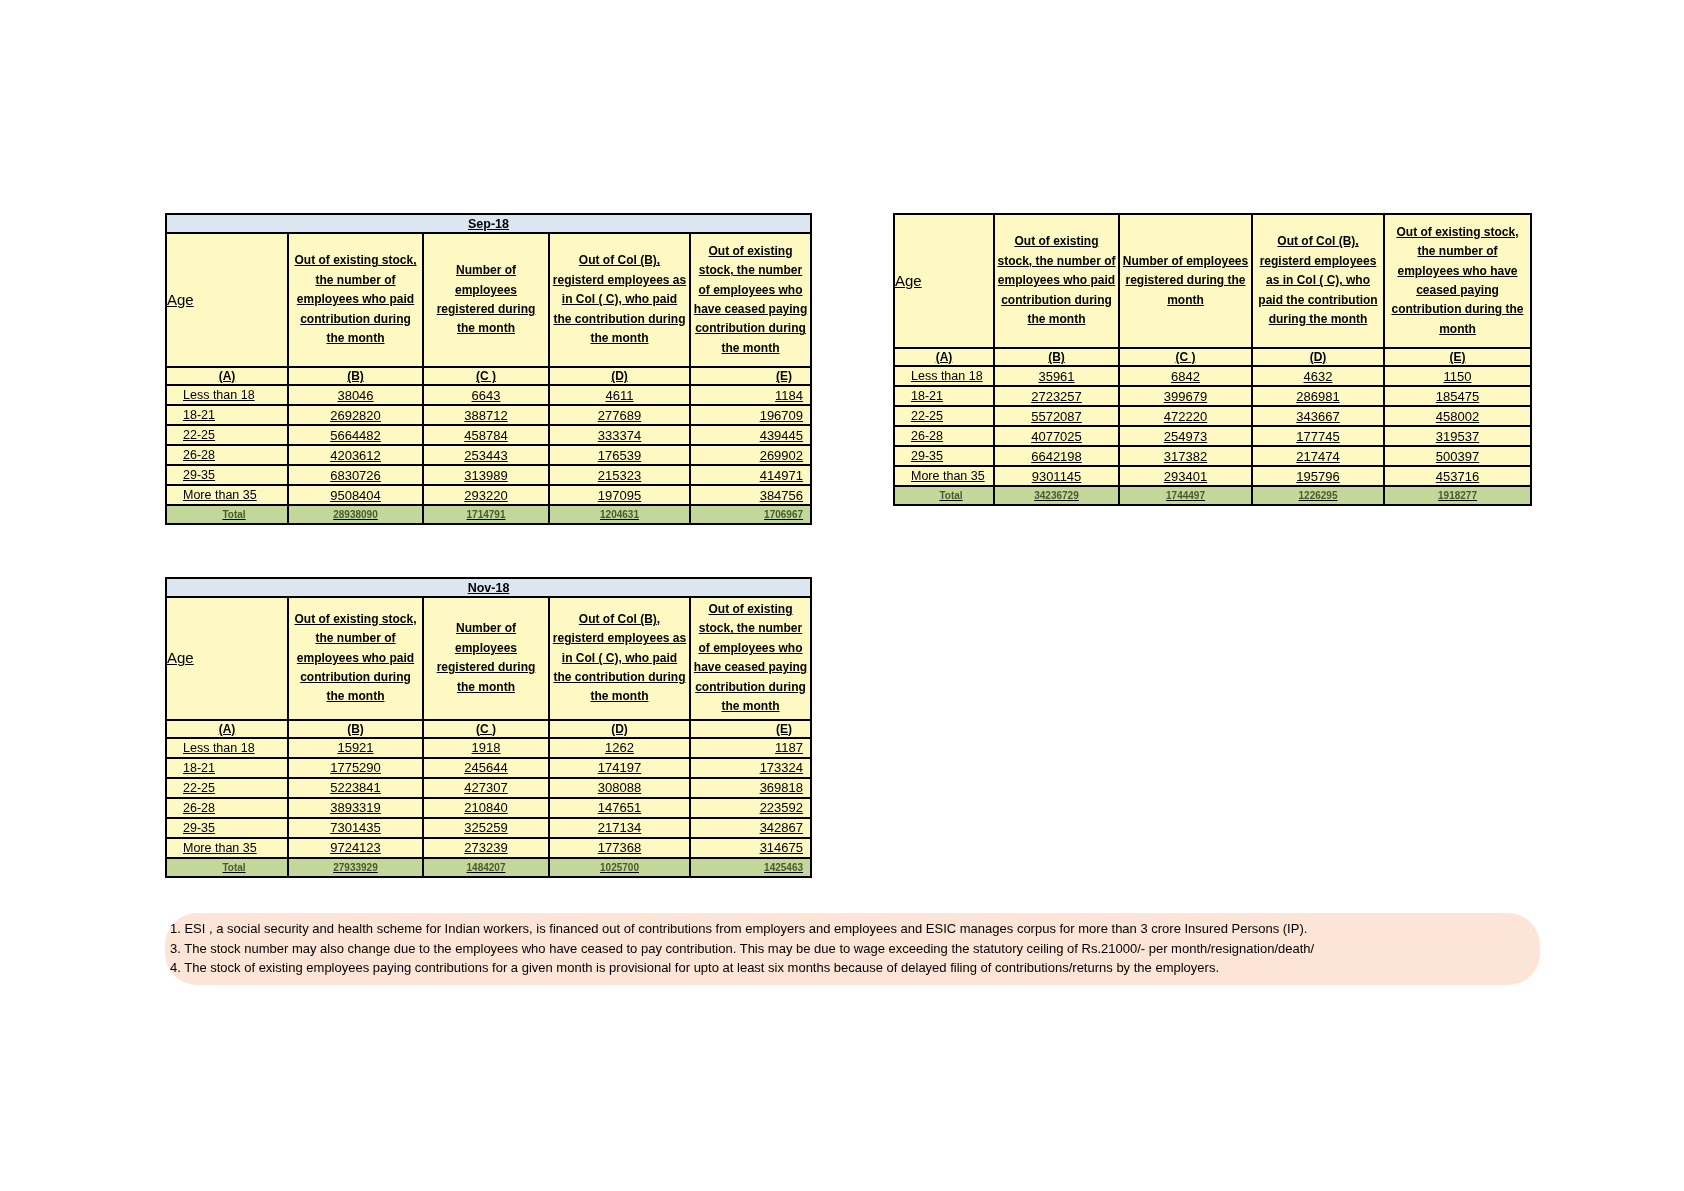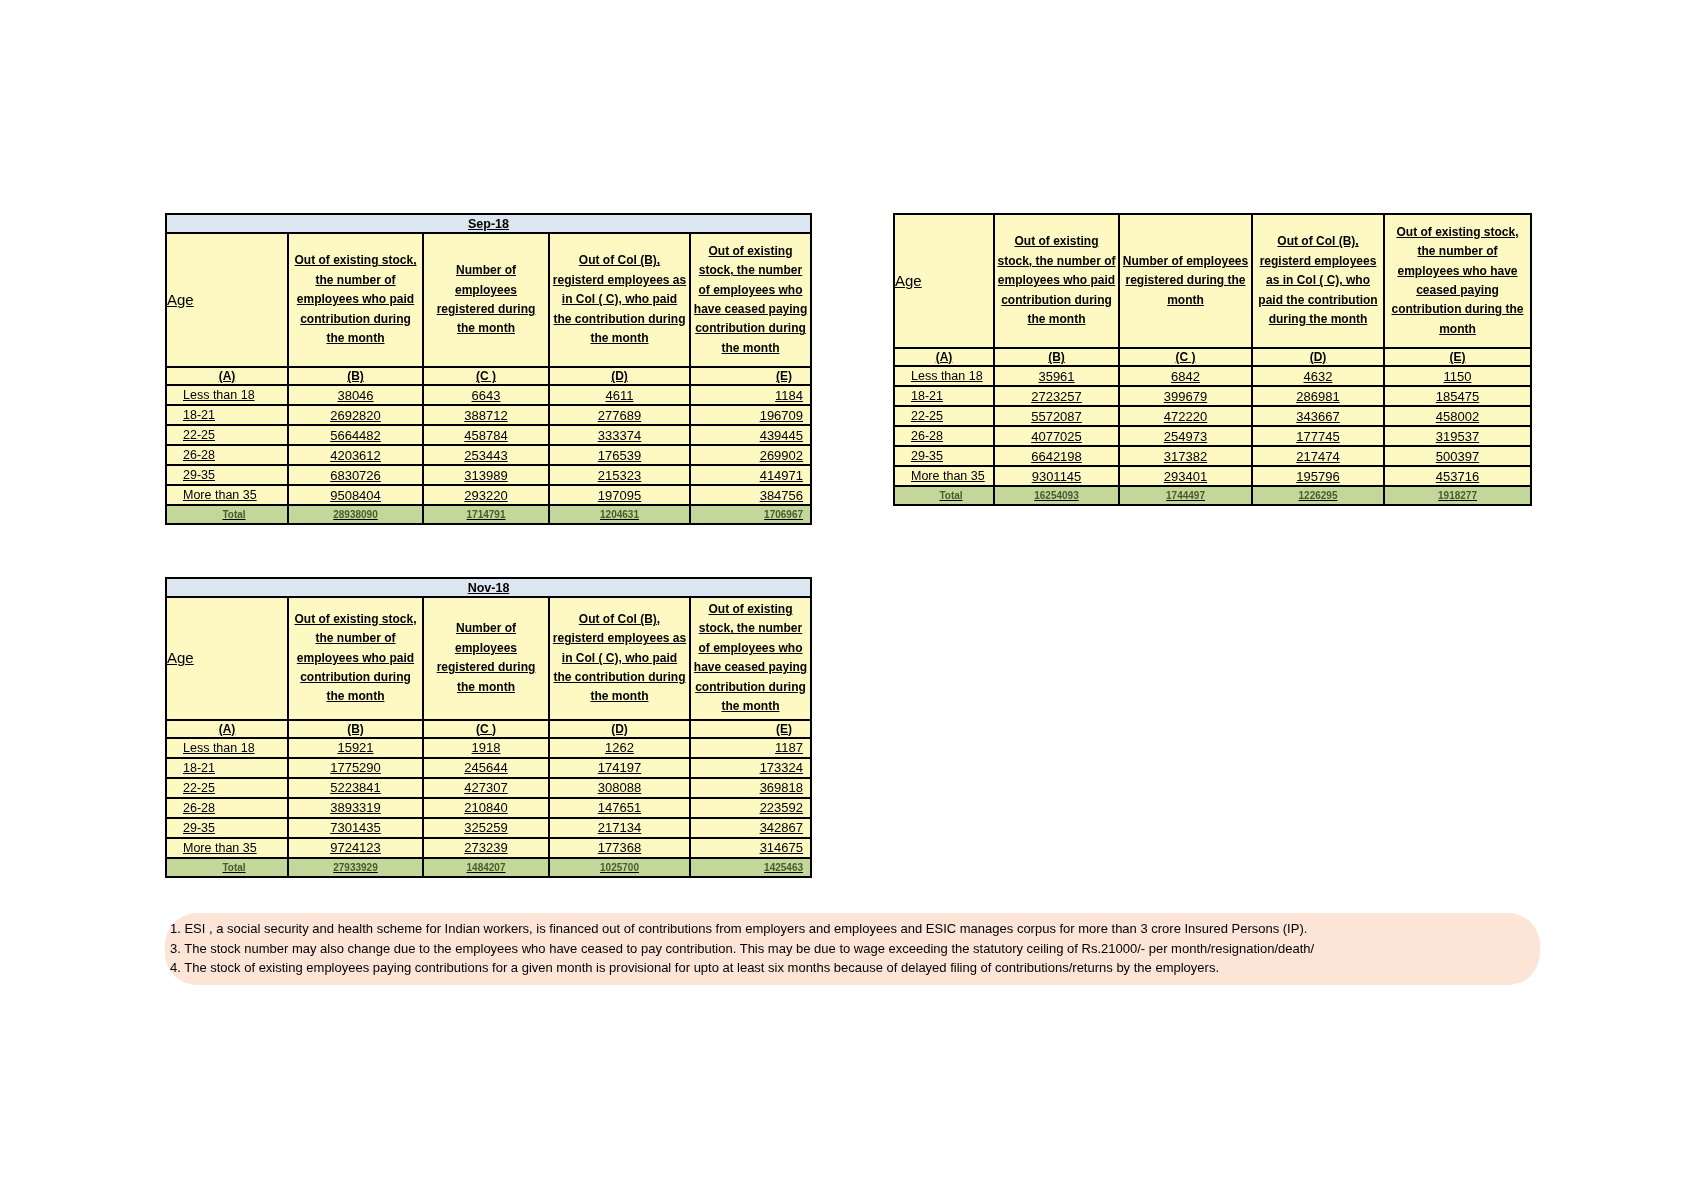--- a/index.html
+++ b/index.html
@@ -194,21 +194,21 @@
     </tr>
     <tr class="data-row">
       <td class="age-cell">More than 35</td>
       <td>9301145</td>
       <td>293401</td>
       <td>195796</td>
       <td>453716</td>
     </tr>
     <tr class="total-row">
       <td class="age-cell">Total</td>
-      <td>16254093</td>
+      <td>34236729</td>
       <td>1744497</td>
       <td>1226295</td>
       <td>1918277</td>
     </tr>
   </tbody>
 </table>
 
 <table class="month-table nov" style="left:165px; top:577px; width:645px;">
   <colgroup>
     <col style="width:122px">

